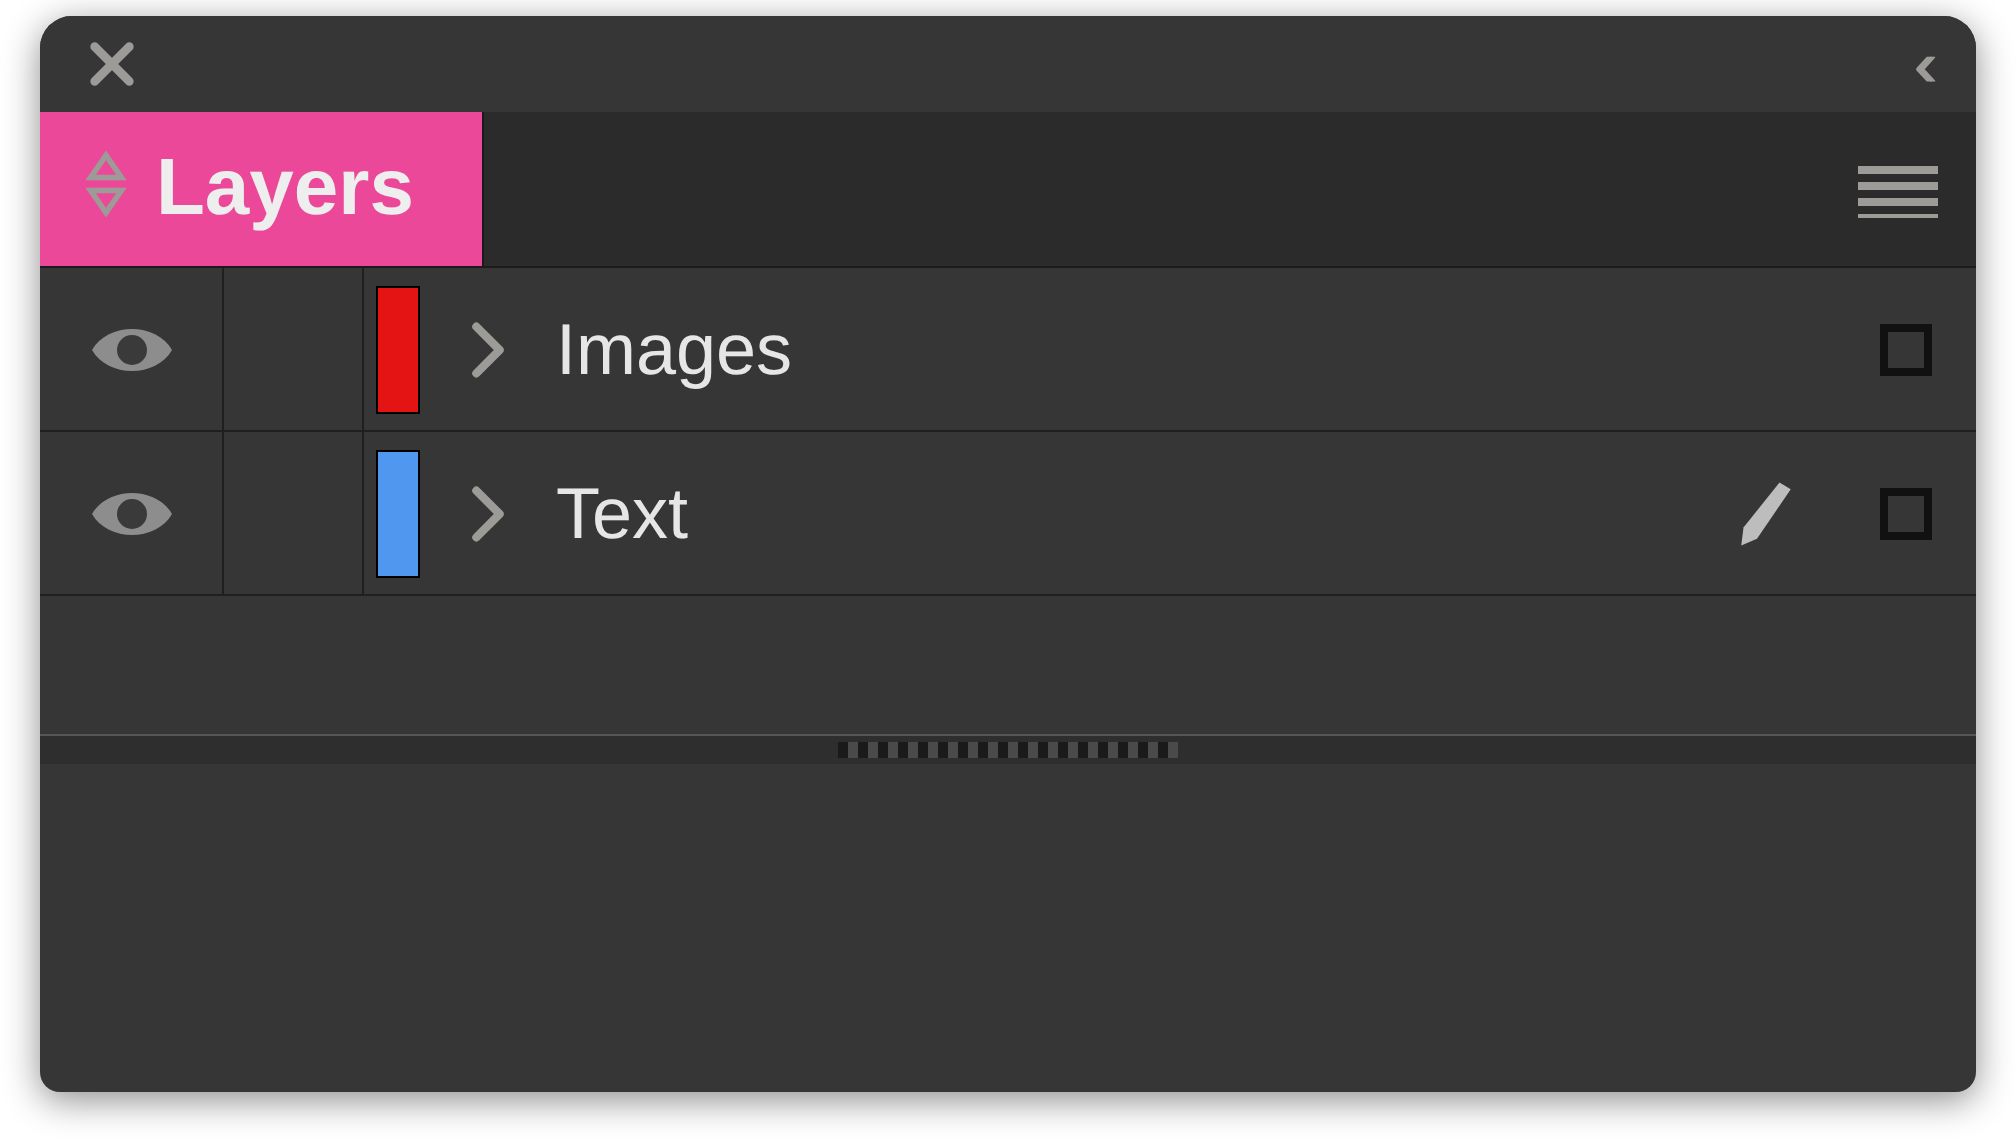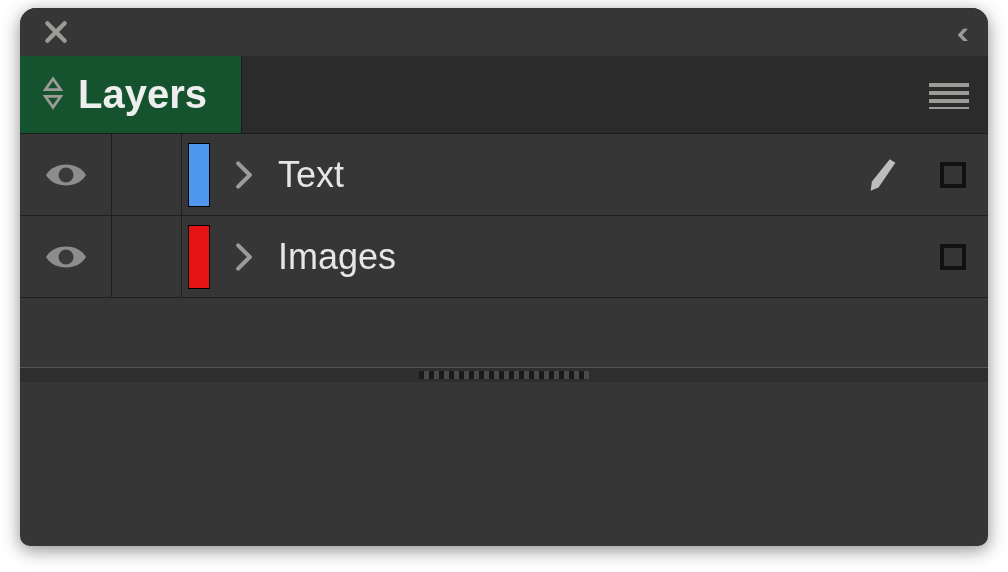--- a/index.html
+++ b/index.html
@@ -50,21 +50,21 @@
 
   
   .tabbar {
     height: 78px;
     background: #2b2b2b;
     display: flex;
     align-items: stretch;
     border-bottom: 1px solid #1b1b1b;
   }
   .tab {
-    background: #14532d;
+    background: #ec4899;
     display:flex;
     align-items:center;
     gap:14px;
     padding: 0 34px 0 22px;
     border-right:1px solid #1b1b1b;
     cursor:pointer;
   }
   .tab .sort-icn { color:#9d9b97; }
   .tab .title {
     color:#eeeeee;
@@ -204,58 +204,58 @@
 
   <div class="layerlist">
     <div class="row">
       <div class="cell-vis">
         <svg width="44" height="28" viewBox="0 0 44 28">
           <path d="M2 14 C10 0 34 0 42 14 C34 28 10 28 2 14 Z" fill="#8d8d8d"></path>
           <circle cx="22" cy="14" r="7.5" fill="#3a3a3a"></circle>
         </svg>
       </div>
       <div class="cell-lock"></div>
+      <div class="cell-color" style="background:#e41414;"></div>
+      <div class="cell-toggle">
+        <svg width="18" height="28" viewBox="0 0 14 24">
+            <path d="M2 2 L12 12 L2 22" fill="none" stroke="currentColor" stroke-width="3.5" stroke-linecap="round" stroke-linejoin="round"></path>
+          </svg>
+      </div>
+      <div class="cell-name">Images</div>
+      <div class="cell-pen"></div>
+      <div class="cell-selbox">
+          <div class="selbox"></div>
+        </div>
+    </div>
+
+    <div class="row">
+      <div class="cell-vis">
+        <svg width="44" height="28" viewBox="0 0 44 28">
+          <path d="M2 14 C10 0 34 0 42 14 C34 28 10 28 2 14 Z" fill="#8d8d8d"></path>
+          <circle cx="22" cy="14" r="7.5" fill="#3a3a3a"></circle>
+        </svg>
+      </div>
+      <div class="cell-lock"></div>
       <div class="cell-color" style="background:#4f97ef;"></div>
       <div class="cell-toggle">
         <svg width="18" height="28" viewBox="0 0 14 24">
             <path d="M2 2 L12 12 L2 22" fill="none" stroke="currentColor" stroke-width="3.5" stroke-linecap="round" stroke-linejoin="round"></path>
           </svg>
       </div>
       <div class="cell-name">Text</div>
       <div class="cell-pen">
         <svg width="36" height="36" viewBox="0 0 32 32">
           <path d="M27 5 L22 2 L6 22 L5 30 L12 27 Z" fill="currentColor"></path>
         </svg>
       </div>
       <div class="cell-selbox">
           <div class="selbox"></div>
         </div>
     </div>
 
-    <div class="row">
-      <div class="cell-vis">
-        <svg width="44" height="28" viewBox="0 0 44 28">
-          <path d="M2 14 C10 0 34 0 42 14 C34 28 10 28 2 14 Z" fill="#8d8d8d"></path>
-          <circle cx="22" cy="14" r="7.5" fill="#3a3a3a"></circle>
-        </svg>
-      </div>
-      <div class="cell-lock"></div>
-      <div class="cell-color" style="background:#e41414;"></div>
-      <div class="cell-toggle">
-        <svg width="18" height="28" viewBox="0 0 14 24">
-            <path d="M2 2 L12 12 L2 22" fill="none" stroke="currentColor" stroke-width="3.5" stroke-linecap="round" stroke-linejoin="round"></path>
-          </svg>
-      </div>
-      <div class="cell-name">Images</div>
-      <div class="cell-pen"></div>
-      <div class="cell-selbox">
-          <div class="selbox"></div>
-        </div>
-    </div>
-
     <div class="row-empty"></div>
   </div>
 
 
   <div class="resize-grip">
       <div class="ridges"></div>
     </div>
 
 </div>
 

